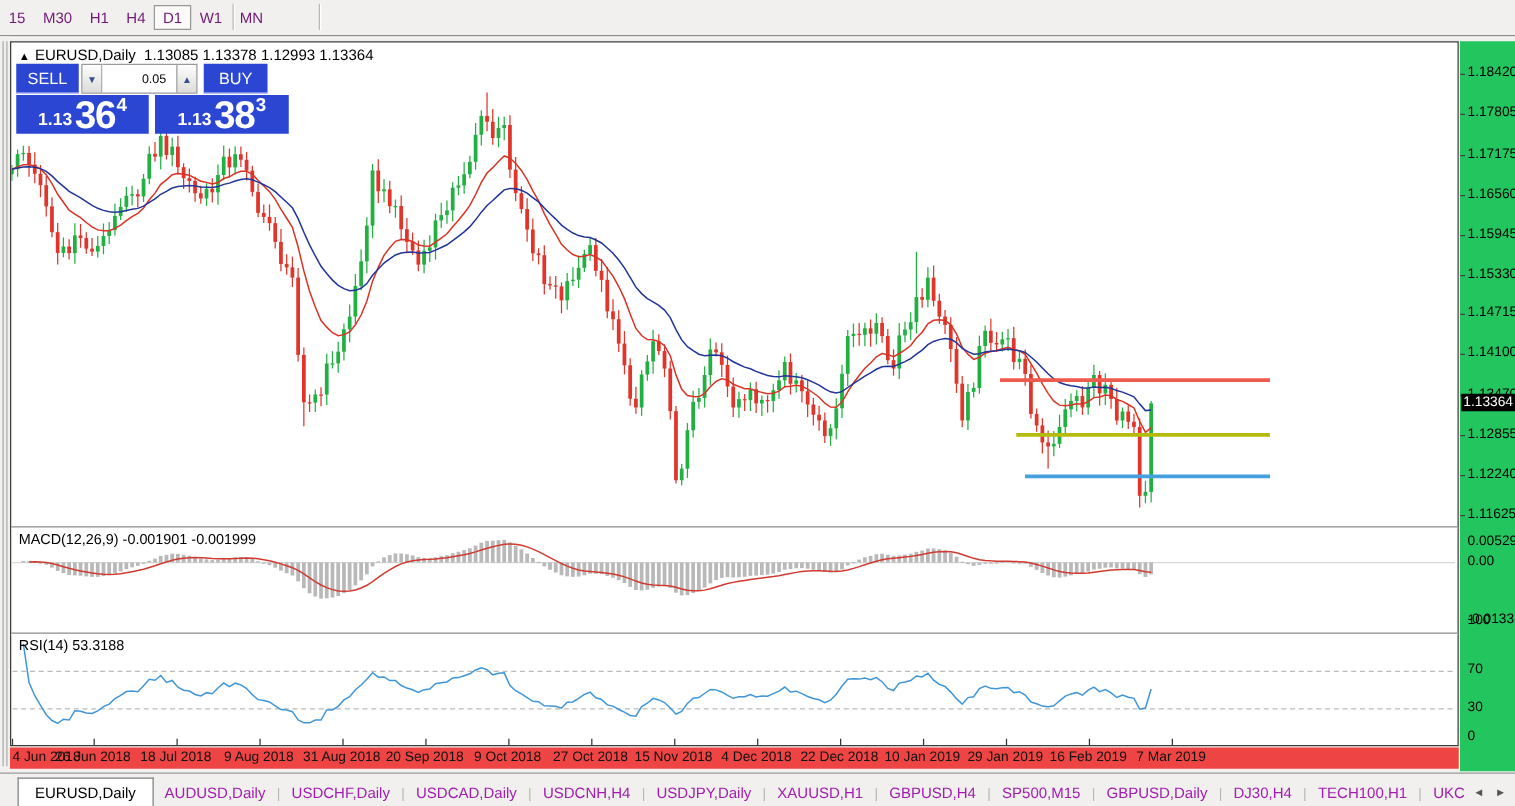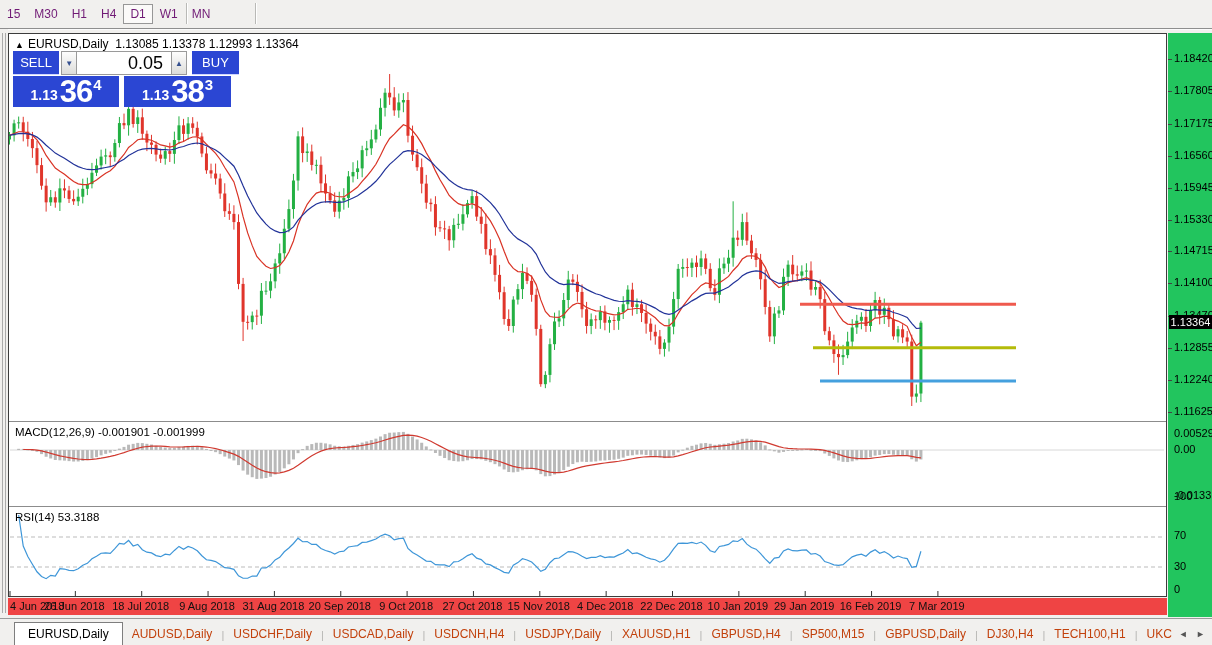--- a/index.html
+++ b/index.html
@@ -26,22 +26,22 @@
   #rsi-label{top:477px;}
   .pane-sep{position:absolute;left:0;width:100%;height:1px;background:#8c8c8c;box-shadow:0 1px 0 #ffffff;}
   
   #trade-panel{position:absolute;left:4px;top:17px;width:226px;}
   #tp-row1{display:flex;height:24px;}
   .tp-btn{background:#2b46d3;color:#fff;font-size:13px;display:flex;align-items:center;justify-content:center;cursor:pointer;}
   #sell-btn{width:50px;margin-right:2px;border-bottom:1px solid #cfd6ff;}
   #buy-btn{width:51px;margin-left:5px;border-bottom:1px solid #cfd6ff;}
   .spin{width:17px;background:linear-gradient(#fdfdfd,#dcdcda);border:1px solid #9a9a9a;box-sizing:border-box;
         display:flex;align-items:center;justify-content:center;font-size:8px;color:#35508f;cursor:pointer;}
-  #vol-input{width:94px;border:1px solid #9a9a9a;border-left:none;border-right:none;box-sizing:border-box;
-             font-size:18px;text-align:right;padding-right:8px;color:#000;font-family:"Liberation Sans",sans-serif;}
+  #vol-input{width:59px;border:1px solid #9a9a9a;border-left:none;border-right:none;box-sizing:border-box;
+             font-size:10px;text-align:right;padding-right:8px;color:#000;font-family:"Liberation Sans",sans-serif;}
   #tp-row2{display:flex;height:31px;margin-top:1px;}
   .quote{background:#2b46d3;color:#fff;display:flex;align-items:flex-end;justify-content:center;
          padding-bottom:1px;cursor:pointer;}
   #sell-quote{width:106px;margin-right:5px;}
   #buy-quote{width:107px;}
   .q-small{font-size:14px;font-weight:bold;margin-bottom:3px;}
   .q-big{font-size:31px;font-weight:bold;line-height:28px;margin-left:2px;letter-spacing:-1px;}
   .q-sup{font-size:15px;font-weight:bold;margin-bottom:13px;margin-left:1px;}
   
   #price-axis{position:absolute;left:1168px;top:33px;width:56px;height:584px;background:#22c55e;font-size:11px;color:#000;}
@@ -50,21 +50,21 @@
   #price-tag{position:absolute;left:1px;width:43px;height:14px;background:#000;color:#fff;
              font-size:11px;text-align:center;line-height:14px;}
   .iaxis{position:absolute;left:6px;white-space:nowrap;}
   
   #date-row{position:absolute;left:8px;top:598px;width:1159px;height:17px;background:#ef4444;font-size:11px;color:#111;}
   .dlabel{position:absolute;top:2px;white-space:nowrap;transform:translateX(-50%);}
   .dlabel.first{transform:none;}
   
   #tabbar{position:absolute;left:0;top:618px;width:1212px;height:27px;background:#f1f0ee;
           border-top:1px solid #9a9a9a;display:flex;align-items:flex-end;padding-left:14px;box-sizing:border-box;}
-  .tab{font-size:12px;color:#c2410c;padding:4px 9px;white-space:nowrap;cursor:pointer;}
+  .tab{font-size:12px;color:#a21caf;padding:4px 9px;white-space:nowrap;cursor:pointer;}
   .tab.active{background:#fff;border:1px solid #7e7e7e;border-bottom:none;color:#000;
               padding:4px 13px;margin-top:-1px;position:relative;top:0;}
   .tab-sep{color:#b5b5b3;font-size:11px;padding-bottom:4px;}
   .tab-scroll{position:absolute;right:4px;bottom:6px;font-size:9px;color:#555;}
   .tab-scroll span{padding:0 3px;cursor:pointer;}
 </style>
 </head>
 <body>
 
 <div id="app">

